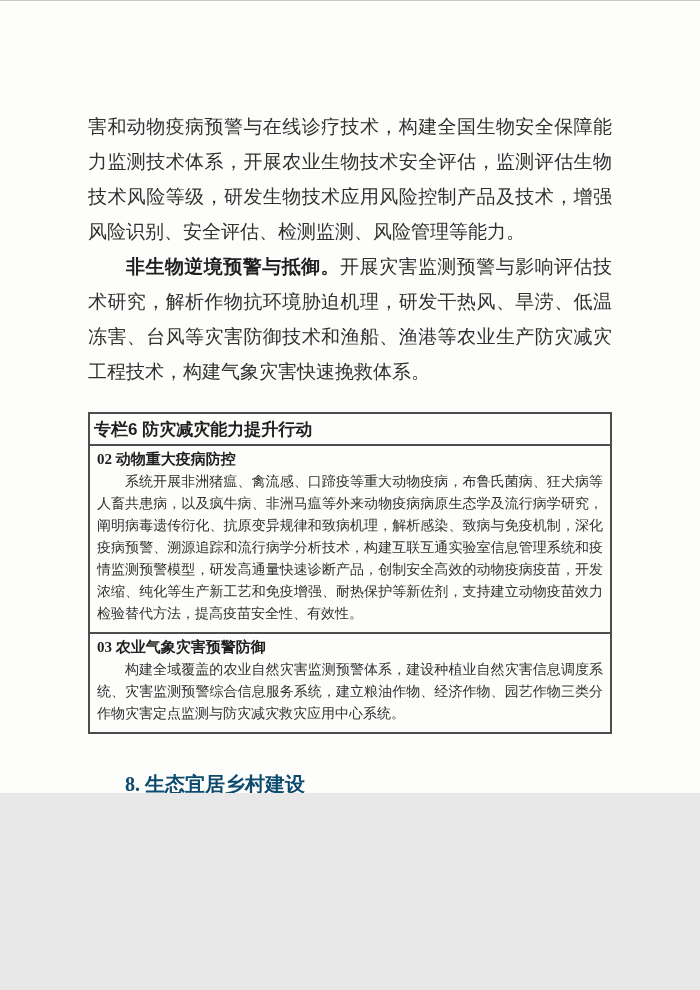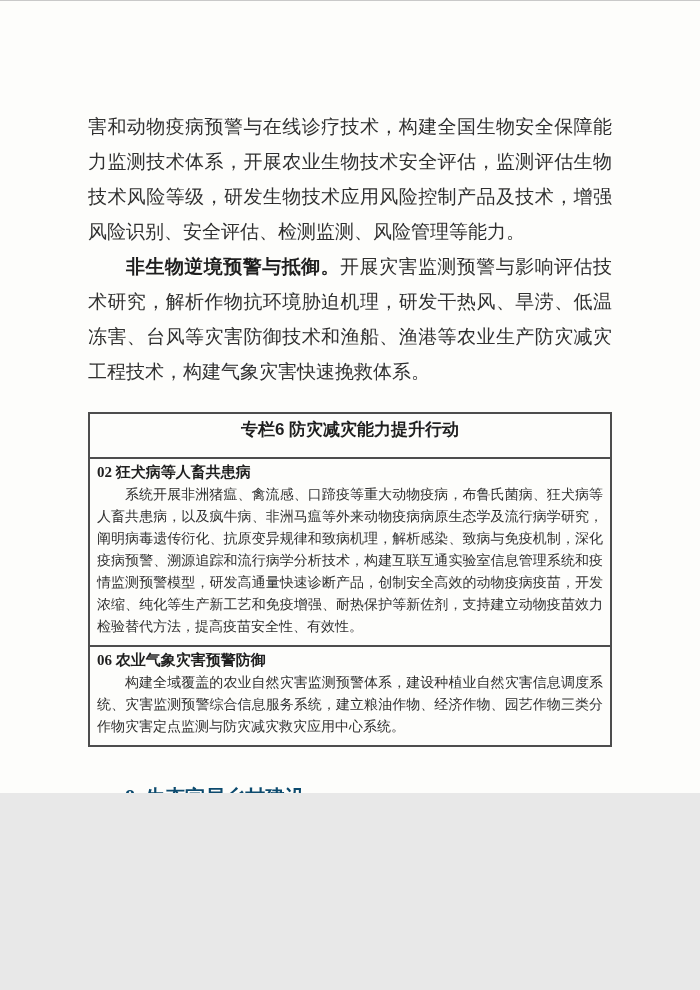--- a/index.html
+++ b/index.html
@@ -39,26 +39,26 @@
   .para-lead {
     font-weight: bold;
     color: #1f1f1f;
   }
   .panel {
     margin-top: 23px;
     border: 2px solid #4d4d4d;
     background: #fdfdfb;
   }
   .panel-title-row {
-    text-align: center;
+    text-align: left;
     font-family: "Liberation Sans", "DejaVu Sans", sans-serif;
     font-weight: bold;
     font-size: 17px;
     line-height: 27px;
-    padding: 2px 4px 14px 4px;
+    padding: 2px 4px 1px 4px;
     border-bottom: 2px solid #4d4d4d;
     color: #1f1f1f;
   }
   .panel-section {
     padding: 2px 7px 7px 7px;
     border-bottom: 2px solid #4d4d4d;
   }
   .panel-section:last-child {
     border-bottom: none;
   }
@@ -101,26 +101,26 @@
 
     <p class="body-para"><span>害和动物疫病预警与在线诊疗技术，构建全国生物安全保障能力监测技术体系，开展农业生物技术安全评估，监测评估生物技术风险等级，研发生物技术应用风险控制产品及技术，增强风险识别、安全评估、检测监测、风险管理等能力。</span></p>
 
     <p class="body-para indented"><span class="para-lead">非生物逆境预警与抵御。</span><span>开展灾害监测预警与影响评估技术研究，解析作物抗环境胁迫机理，研发干热风、旱涝、低温冻害、台风等灾害防御技术和渔船、渔港等农业生产防灾减灾工程技术，构建气象灾害快速挽救体系。</span></p>
 
     <div class="panel">
       <div class="panel-title-row">专栏6 防灾减灾能力提升行动</div>
 
 
       <div class="panel-section">
-        <div class="panel-section-heading"><span>02</span> <span>狂犬病等人畜共患病</span></div>
+        <div class="panel-section-heading"><span>02</span> <span>动物重大疫病防控</span></div>
         <p class="panel-section-body">系统开展非洲猪瘟、禽流感、口蹄疫等重大动物疫病，布鲁氏菌病、狂犬病等人畜共患病，以及疯牛病、非洲马瘟等外来动物疫病病原生态学及流行病学研究，阐明病毒遗传衍化、抗原变异规律和致病机理，解析感染、致病与免疫机制，深化疫病预警、溯源追踪和流行病学分析技术，构建互联互通实验室信息管理系统和疫情监测预警模型，研发高通量快速诊断产品，创制安全高效的动物疫病疫苗，开发浓缩、纯化等生产新工艺和免疫增强、耐热保护等新佐剂，支持建立动物疫苗效力检验替代方法，提高疫苗安全性、有效性。</p>
       </div>
 
       <div class="panel-section">
-        <div class="panel-section-heading"><span>06</span> <span>农业气象灾害预警防御</span></div>
+        <div class="panel-section-heading"><span>03</span> <span>农业气象灾害预警防御</span></div>
         <p class="panel-section-body">构建全域覆盖的农业自然灾害监测预警体系，建设种植业自然灾害信息调度系统、灾害监测预警综合信息服务系统，建立粮油作物、经济作物、园艺作物三类分作物灾害定点监测与防灾减灾救灾应用中心系统。</p>
       </div>
     </div>
 
     <div class="chapter-heading">8. 生态宜居乡村建设</div>
   </div>
 
   <div class="page-number">— 23 —</div>
 </div>
 

